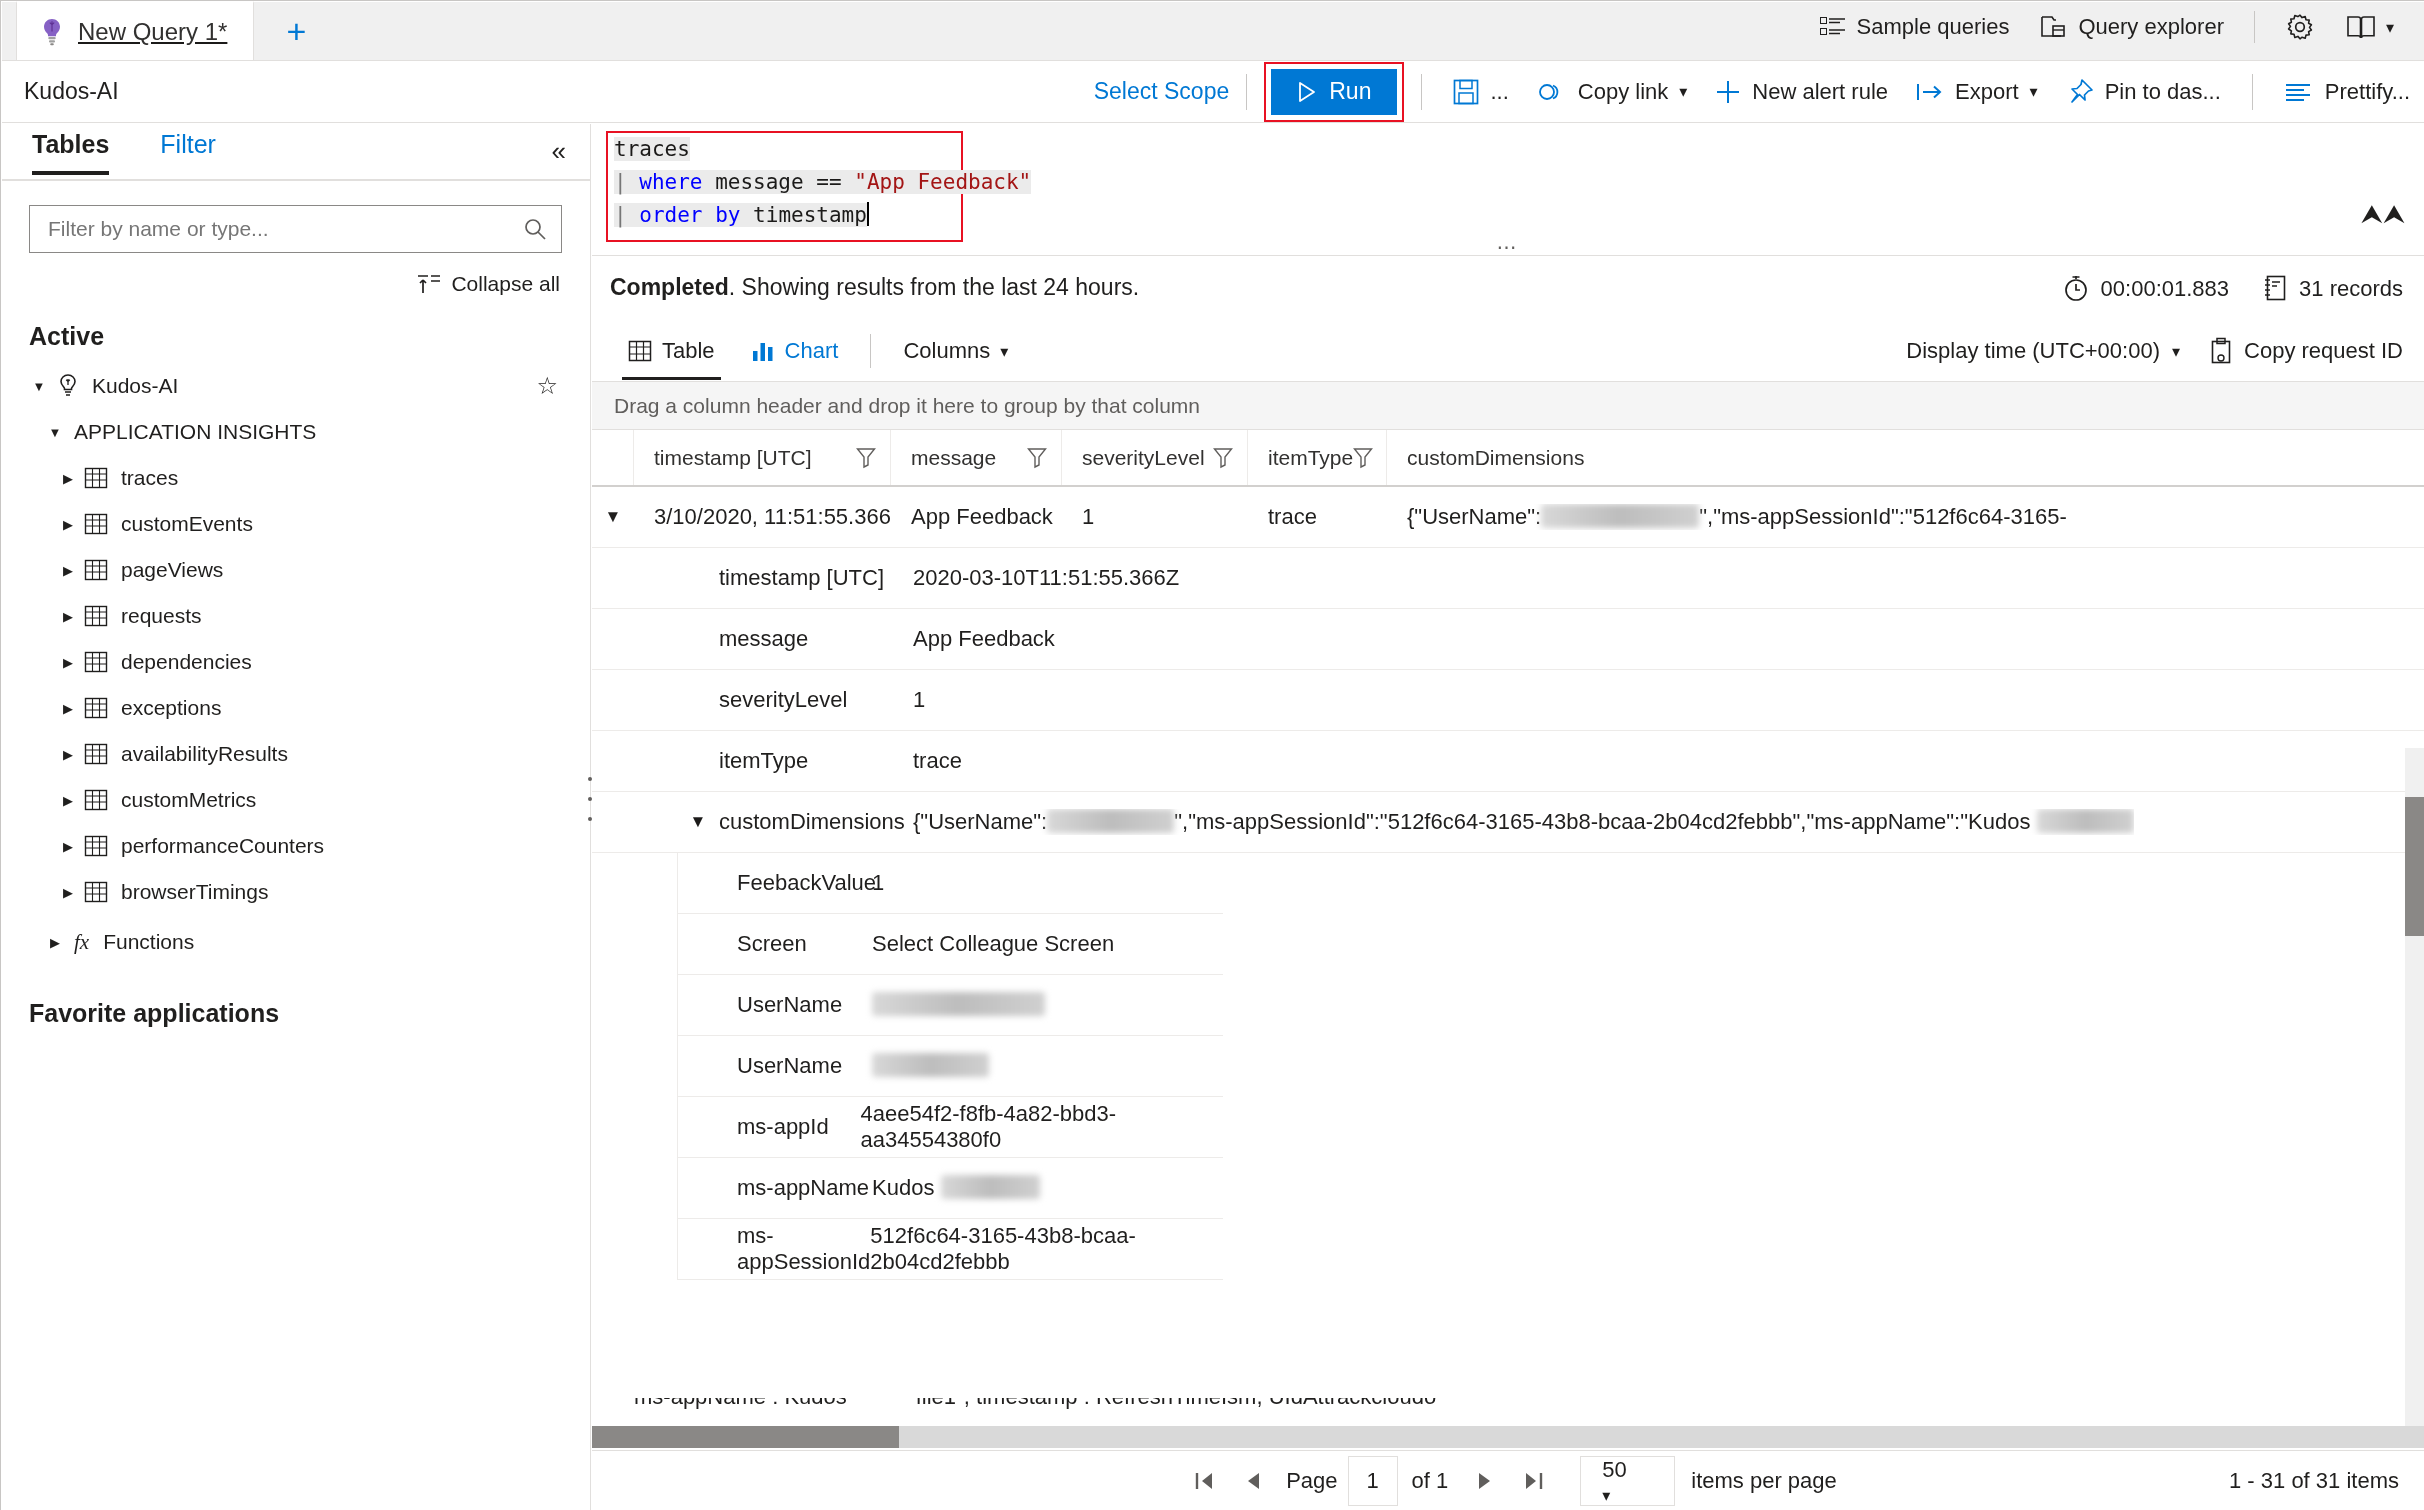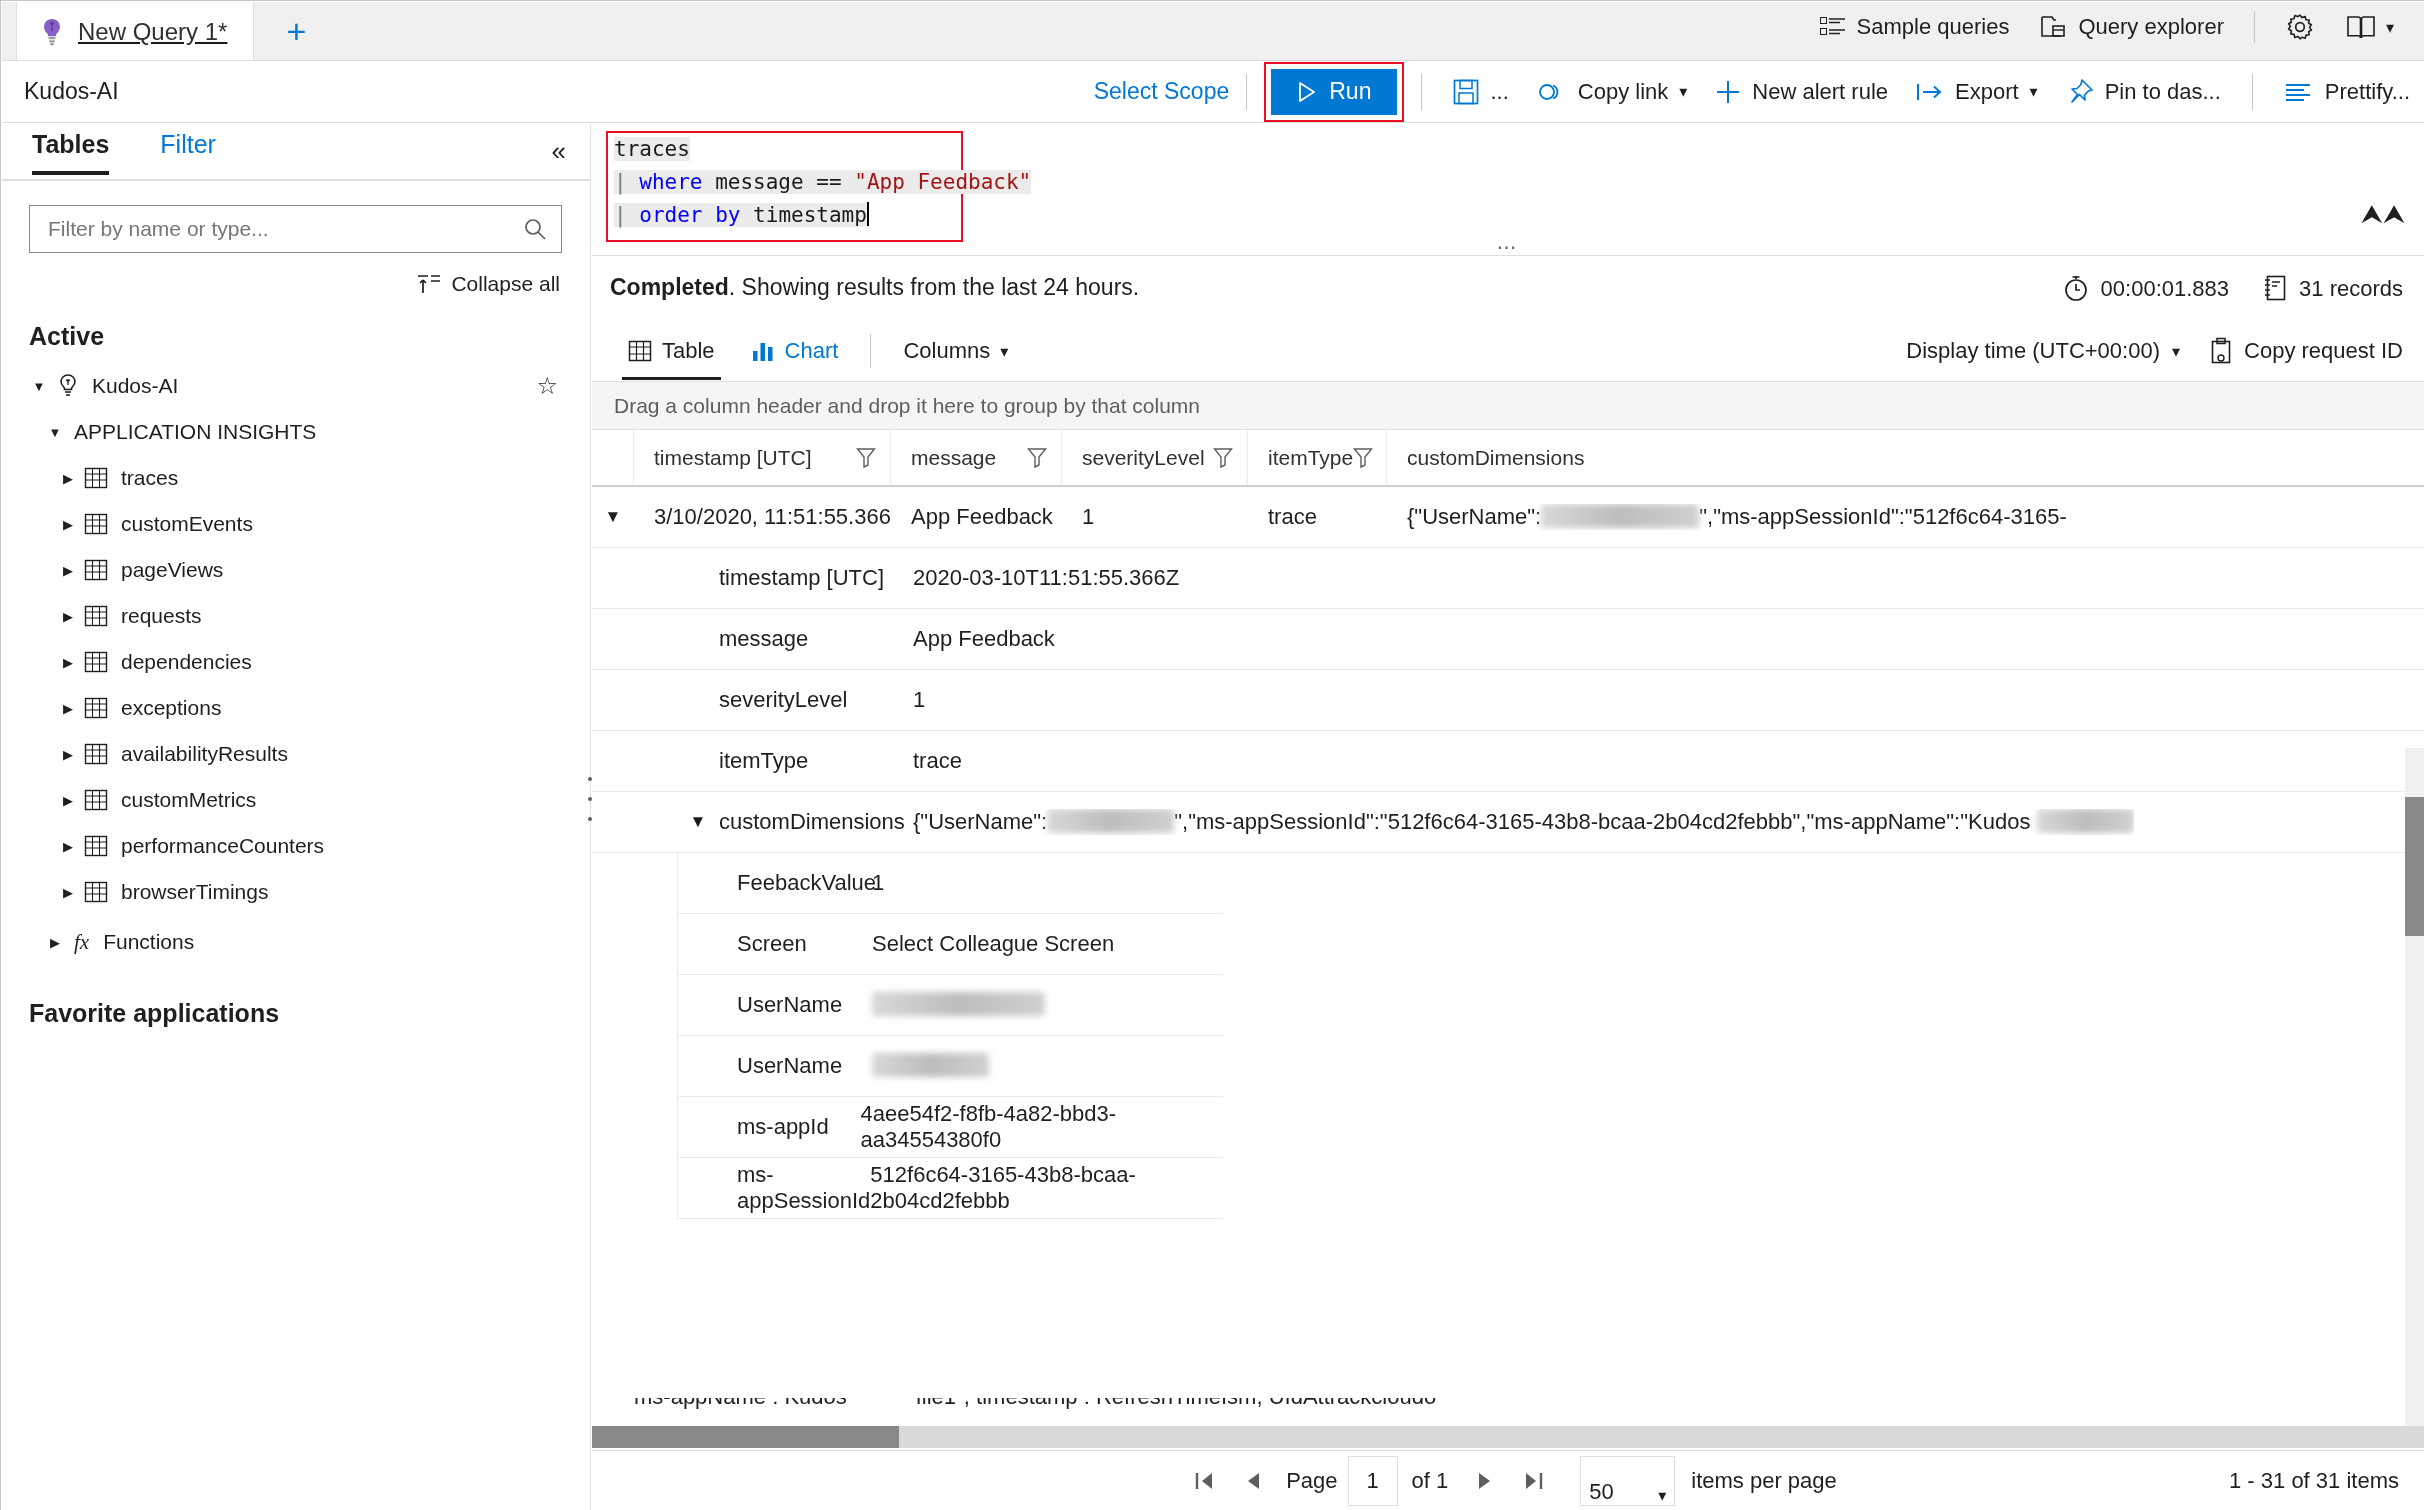--- a/index.html
+++ b/index.html
@@ -172,21 +172,21 @@
   
   .footer {
     position:absolute; left:0; bottom:0; width:1833px; height:61px;
     border-top:1px solid #e1dfdd; display:flex; align-items:center; background:#fff;
   }
   .pager { display:flex; align-items:center; gap:0; margin:0 auto; font-size:22px; color:#201f1e; }
   .pg-ico { padding:0 14px; color:#605e5c; font-size:20px; cursor:pointer; }
   .pg-label { margin:0 10px; }
   .pg-input { width:50px; height:50px; border:1px solid #e1dfdd; text-align:center; font-size:22px; font-family:"Liberation Sans",sans-serif; color:#201f1e; outline:none;}
   .pg-of { margin:0 14px; }
-  .pg-sel { width:95px; height:50px; border:1px solid #e1dfdd; display:flex; align-items:flex-end; justify-content:space-between; padding:0 8px; margin:0 16px 0 22px; font-size:22px; cursor:pointer;}
+  .pg-sel { width:95px; height:50px; border:1px solid #e1dfdd; display:flex; align-items:flex-start; justify-content:space-between; padding:0 21px; margin:0 16px 0 22px; font-size:22px; cursor:pointer;flex-direction:column;}
   .total { position:absolute; right:26px; font-size:22px; color:#201f1e; }
 
   svg { display:block; }
 </style>
 </head>
 <body>
 
 <div class="app">
 
   <div class="tabstrip">
@@ -681,20 +681,24 @@
           </div>
           <div class="sub-row">
             <span class="sub-key">UserName</span>
             <span class="sub-val"><span class="redact" style="width:117px;"></span></span>
           </div>
           <div class="sub-row">
             <span class="sub-key">ms-appId</span>
             <span class="sub-val"><span>4aee54f2-f8fb-4a82-bbd3-aa34554380f0</span></span>
           </div>
           <div class="sub-row">
+            <span class="sub-key">ms-appName</span>
+            <span class="sub-val"><span>Kudos </span><span class="redact" style="width:99px;"></span></span>
+          </div>
+          <div class="sub-row">
             <span class="sub-key">ms-appSessionId</span>
             <span class="sub-val"><span>512f6c64-3165-43b8-bcaa-2b04cd2febbb</span></span>
           </div>
         </div>
     </div>
 
     <div class="faderow">
       <span>ms-appName : Kudos &nbsp;&nbsp;&nbsp;&nbsp;&nbsp;&nbsp;&nbsp;&nbsp; "file1", timestamp : RefreshTimeIsm, UIdAttrackcloudo</span>
     </div>
 

